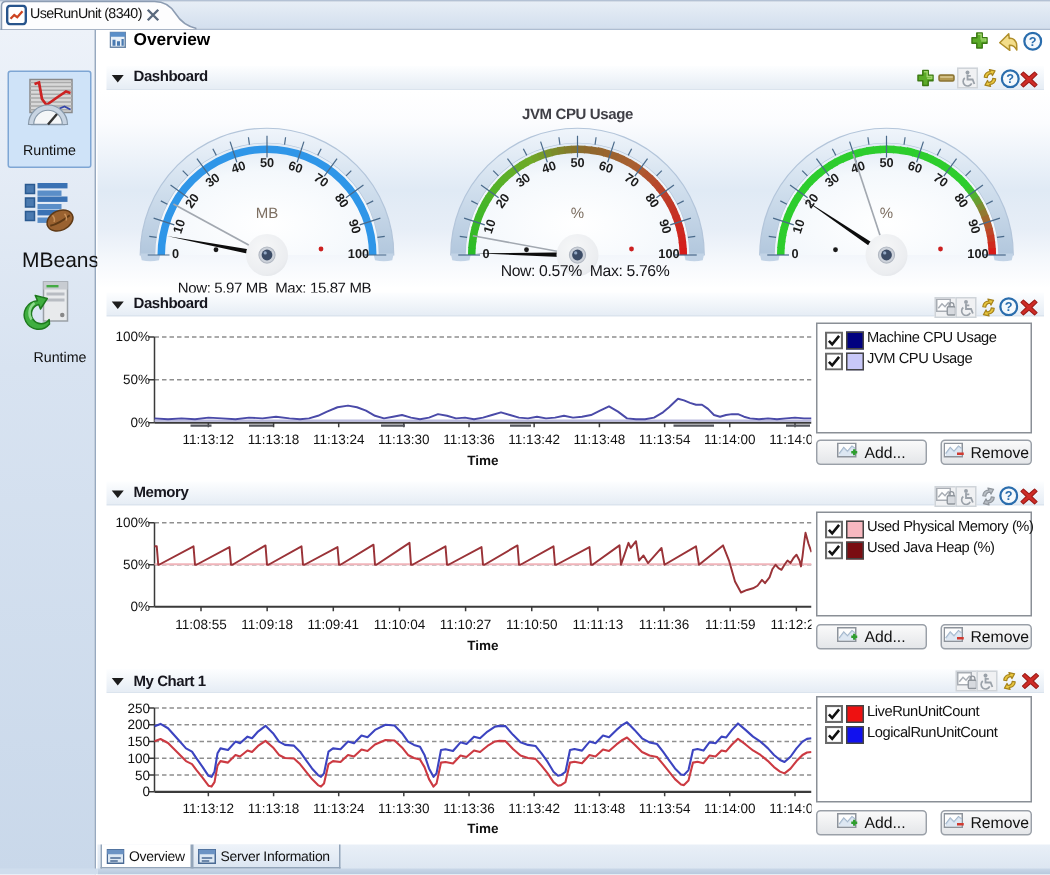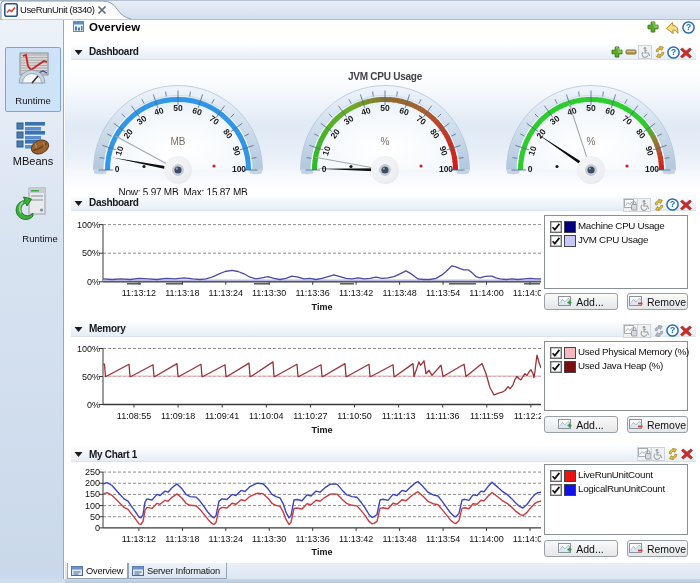--- a/index.html
+++ b/index.html
@@ -51,21 +51,21 @@
       </g>
       <g transform="translate(0,18)">
         <rect x="1" y="2" width="6" height="6" fill="#4a7ab0" stroke="#2a5a90"></rect>
         <rect x="9" y="1" width="20" height="3.6" fill="#3a72b4"></rect>
         <rect x="9" y="6" width="16" height="3.6" fill="#5a8ec8"></rect>
       </g>
 <ellipse cx="24" cy="26" rx="9" ry="6.5" transform="rotate(-25 24 26)" fill="#9a6230" stroke="#5f3a16" stroke-width="1"></ellipse>
 <path d="M17.5 29.5 Q23 28.5 30.5 22.5" fill="none" stroke="#5f3a16" stroke-width="1.4"></path>
 <path d="M19 22.5 q2 2.5 1 4.5 M27 21.5 q2 2.5 1 4.5" fill="none" stroke="#c89058" stroke-width="1"></path>
 </svg>
-<div style="position:absolute;left:0;top:155px;width:66px;text-align:center;font-size:11px;color:#111">MBeans</div>
+<div style="position:absolute;left:0;top:165px;width:66px;text-align:right;font-size:14px;color:#111">MBeans</div>
 <svg style="position:absolute;left:15px;top:186px" width="36" height="36" viewBox="0 0 36 36">
 <rect x="14" y="2" width="16" height="26" fill="#e8eaec" stroke="#9aa0a6"></rect>
 <rect x="14" y="2" width="16" height="5" fill="#c8ccd2"></rect>
 <rect x="16" y="4" width="8" height="1.6" fill="#44aa44"></rect>
 <rect x="16" y="9" width="12" height="2" fill="#b8bcc2"></rect>
 <rect x="16" y="13" width="12" height="2" fill="#b8bcc2"></rect>
 <circle cx="26.5" cy="24" r="1.5" fill="#888"></circle>
 <path d="M18 30 a9.5 9.5 0 1 1 -8-15.5 l-1.5-3.5 8 2 -4.5 7 -1.2-3 a6.5 6.5 0 1 0 7 10 Z" fill="#3fae3f" stroke="#1e7a1e" stroke-width="1" stroke-linejoin="round"></path>
 <path d="M6 27 a8 8 0 0 1 2-11" fill="none" stroke="#8fd98f" stroke-width="1.6"></path>
 </svg>
@@ -296,20 +296,21 @@
 <text x="95.0" y="85.0" font-size="10" fill="#7d6f62" text-anchor="middle" font-family="Liberation Sans, sans-serif">%</text>
 <circle cx="61.0" cy="106.5" r="1.6" fill="#1a1a1a"></circle>
 <circle cx="131.0" cy="106.0" r="1.6" fill="#cc2020"></circle>
 <line x1="95.0" y1="110.0" x2="25.2" y2="97.2" stroke="#a2a8b0" stroke-width="1.1"></line>
 <polygon points="27.0,108.8 95.0,111.8 102.0,110.1 95.0,108.2" fill="#0d0d0d"></polygon>
 <circle cx="95.0" cy="110.0" r="14" fill="url(#hub1)"></circle>
 <circle cx="95.0" cy="110.0" r="5.4" fill="#cdd2da" stroke="#b2b8c2" stroke-width="0.7"></circle>
 <circle cx="95.0" cy="110.0" r="3.6" fill="#3c4c66"></circle>
 <circle cx="93.8" cy="108.6" r="1.1" fill="#93a8c4"></circle>
 </svg>
+<div style="position:absolute;left:290px;top:175px;width:200px;text-align:center;font-size:10.5px;letter-spacing:-0.25px;color:#16161a">Now: 0.57%&nbsp;&nbsp;Max: 5.76%</div>
 <svg style="position:absolute;left:496px;top:60px" width="190" height="132" viewBox="0 0 190 132">
 <defs>
 <linearGradient id="bez2" x1="0" y1="0" x2="0" y2="1">
 <stop offset="0" stop-color="#f0f5fb"></stop>
           <stop offset="0.45" stop-color="#d2e0ee"></stop>
           <stop offset="1" stop-color="#b2c7dd"></stop>
 </linearGradient>
 <radialGradient id="face2" cx="0.5" cy="0.72" r="0.75">
 <stop offset="0" stop-color="#ffffff"></stop>
           <stop offset="0.62" stop-color="#f4f8fc"></stop>

